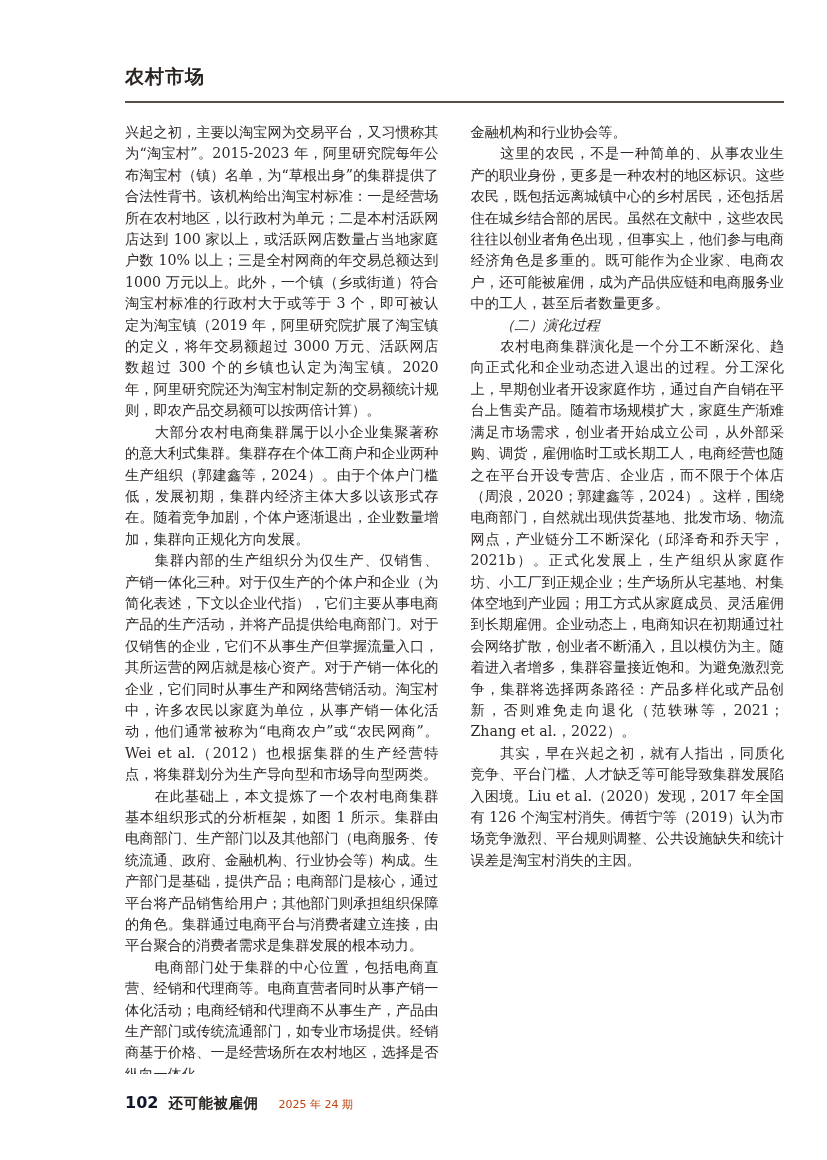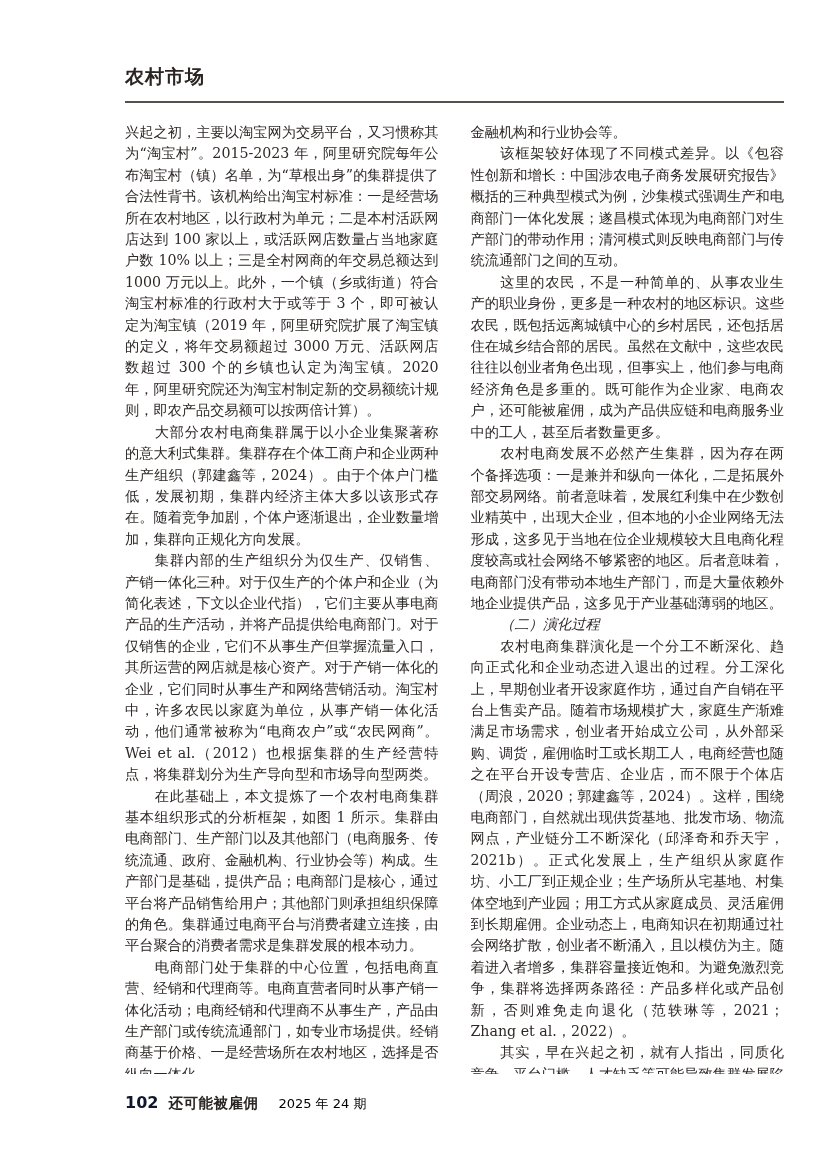--- a/index.html
+++ b/index.html
@@ -74,22 +74,22 @@
     color: #0f172a;
   }
   .journal-name {
     font-weight: bold;
     font-size: 14.5px;
     color: #2b2522;
     margin-left: 10px;
     letter-spacing: 0.5px;
   }
   .issue-info {
-    font-size: 13px;
-    color: #000000;
+    font-size: 11px;
+    color: #c2410c;
     margin-left: 20px;
   }
 </style>
 </head>
 <body>
 
 <div class="page">
 
   <div class="page-header">
     <span class="section-label">农村市场</span>
@@ -98,23 +98,21 @@
   <div class="columns">
     <div class="column">
         <p class="para">兴起之初，主要以淘宝网为交易平台，又习惯称其为“淘宝村”。2015-2023 年，阿里研究院每年公布淘宝村（镇）名单，为“草根出身”的集群提供了合法性背书。该机构给出淘宝村标准：一是经营场所在农村地区，以行政村为单元；二是本村活跃网店达到 100 家以上，或活跃网店数量占当地家庭户数 10% 以上；三是全村网商的年交易总额达到 1000 万元以上。此外，一个镇（乡或街道）符合淘宝村标准的行政村大于或等于 3 个，即可被认定为淘宝镇（2019 年，阿里研究院扩展了淘宝镇的定义，将年交易额超过 3000 万元、活跃网店数超过 300 个的乡镇也认定为淘宝镇。2020 年，阿里研究院还为淘宝村制定新的交易额统计规则，即农产品交易额可以按两倍计算）。</p>
         <p class="para indent">大部分农村电商集群属于以小企业集聚著称的意大利式集群。集群存在个体工商户和企业两种生产组织（郭建鑫等，2024）。由于个体户门槛低，发展初期，集群内经济主体大多以该形式存在。随着竞争加剧，个体户逐渐退出，企业数量增加，集群向正规化方向发展。</p>
         <p class="para indent">集群内部的生产组织分为仅生产、仅销售、产销一体化三种。对于仅生产的个体户和企业（为简化表述，下文以企业代指），它们主要从事电商产品的生产活动，并将产品提供给电商部门。对于仅销售的企业，它们不从事生产但掌握流量入口，其所运营的网店就是核心资产。对于产销一体化的企业，它们同时从事生产和网络营销活动。淘宝村中，许多农民以家庭为单位，从事产销一体化活动，他们通常被称为“电商农户”或“农民网商”。Wei et al.（2012）也根据集群的生产经营特点，将集群划分为生产导向型和市场导向型两类。</p>
         <p class="para indent">在此基础上，本文提炼了一个农村电商集群基本组织形式的分析框架，如图 1 所示。集群由电商部门、生产部门以及其他部门（电商服务、传统流通、政府、金融机构、行业协会等）构成。生产部门是基础，提供产品；电商部门是核心，通过平台将产品销售给用户；其他部门则承担组织保障的角色。集群通过电商平台与消费者建立连接，由平台聚合的消费者需求是集群发展的根本动力。</p>
         <p class="para indent">电商部门处于集群的中心位置，包括电商直营、经销和代理商等。电商直营者同时从事产销一体化活动；电商经销和代理商不从事生产，产品由生产部门或传统流通部门，如专业市场提供。经销商基于价格、一是经营场所在农村地区，选择是否纵向一体化。</p>
       </div>
     <div class="column">
         <p class="para">金融机构和行业协会等。</p>
-        <p class="para indent">该框架较好体现了不同模式差异。以《包容性创新和增长：中国涉农电子商务发展研究报告》概括的三种典型模式为例，沙集模式强调生产和电商部门一体化发展；遂昌模式体现为电商部门对生产部门的带动作用；清河模式则反映电商部门与传统流通部门之间的互动。</p>
         <p class="para indent">这里的农民，不是一种简单的、从事农业生产的职业身份，更多是一种农村的地区标识。这些农民，既包括远离城镇中心的乡村居民，还包括居住在城乡结合部的居民。虽然在文献中，这些农民往往以创业者角色出现，但事实上，他们参与电商经济角色是多重的。既可能作为企业家、电商农户，还可能被雇佣，成为产品供应链和电商服务业中的工人，甚至后者数量更多。</p>
-        <p class="para indent">农村电商发展不必然产生集群，因为存在两个备择选项：一是兼并和纵向一体化，二是拓展外部交易网络。前者意味着，发展红利集中在少数创业精英中，出现大企业，但本地的小企业网络无法形成，这多见于当地在位企业规模较大且电商化程度较高或社会网络不够紧密的地区。后者意味着，电商部门没有带动本地生产部门，而是大量依赖外地企业提供产品，这多见于产业基础薄弱的地区。</p>
         <p class="para indent kaiti">（二）演化过程</p>
         <p class="para indent">农村电商集群演化是一个分工不断深化、趋向正式化和企业动态进入退出的过程。分工深化上，早期创业者开设家庭作坊，通过自产自销在平台上售卖产品。随着市场规模扩大，家庭生产渐难满足市场需求，创业者开始成立公司，从外部采购、调货，雇佣临时工或长期工人，电商经营也随之在平台开设专营店、企业店，而不限于个体店（周浪，2020；郭建鑫等，2024）。这样，围绕电商部门，自然就出现供货基地、批发市场、物流网点，产业链分工不断深化（邱泽奇和乔天宇，2021b）。正式化发展上，生产组织从家庭作坊、小工厂到正规企业；生产场所从宅基地、村集体空地到产业园；用工方式从家庭成员、灵活雇佣到长期雇佣。企业动态上，电商知识在初期通过社会网络扩散，创业者不断涌入，且以模仿为主。随着进入者增多，集群容量接近饱和。为避免激烈竞争，集群将选择两条路径：产品多样化或产品创新，否则难免走向退化（范轶琳等，2021；Zhang et al.，2022）。</p>
         <p class="para indent">其实，早在兴起之初，就有人指出，同质化竞争、平台门槛、人才缺乏等可能导致集群发展陷入困境。Liu et al.（2020）发现，2017 年全国有 126 个淘宝村消失。傅哲宁等（2019）认为市场竞争激烈、平台规则调整、公共设施缺失和统计误差是淘宝村消失的主因。</p>
       </div>
   </div>
 
   <div class="page-footer">
     <span class="page-number">102</span>
     <span class="journal-name">还可能被雇佣</span>
     <span class="issue-info">2025 年 24 期</span>

